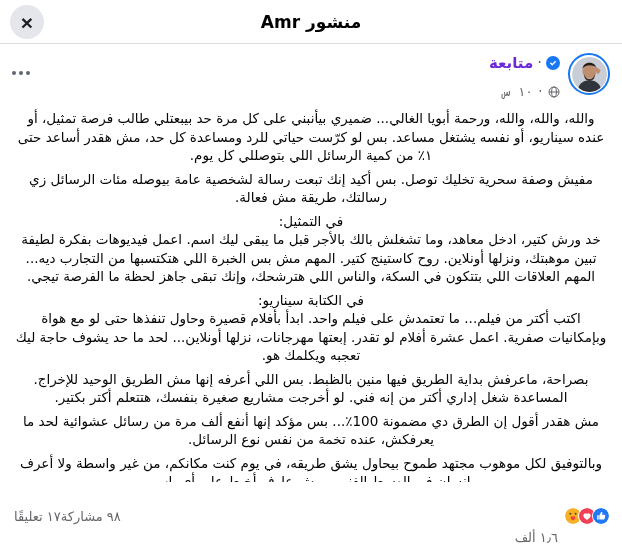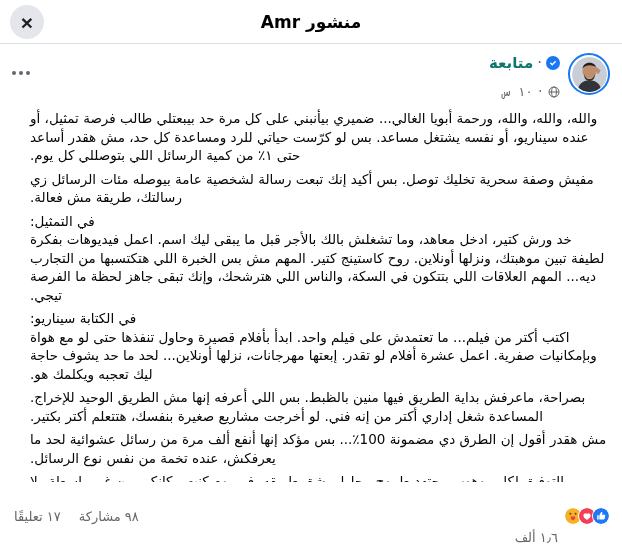--- a/index.html
+++ b/index.html
@@ -13,34 +13,34 @@
   .close-btn { position:absolute; left:10px; top:5px; width:34px; height:34px; border-radius:50%; background:#e4e6eb; border:none; display:flex; align-items:center; justify-content:center; cursor:pointer; font-size:21px; font-weight:bold; color:#1c1e21; line-height:1; }
 
   
   .post-header { flex:0 0 auto; display:flex; flex-direction:row; align-items:flex-start; padding:9px 12px 2px 12px; direction:ltr; }
   .menu-dots { width:28px; height:28px; margin-top:6px; border:none; background:transparent; cursor:pointer; display:flex; align-items:center; justify-content:flex-start; gap:3px; }
   .menu-dots i { width:4px; height:4px; border-radius:50%; background:#606770; display:block; }
   .spacer { flex:1; }
   .author-block { text-align:right; margin-right:8px; padding-top:1px; }
   .author-row { display:flex; flex-direction:row; align-items:center; justify-content:flex-end; gap:4px; }
   .author-name { font-size:15px; font-weight:bold; color:#050505; cursor:pointer; }
-  .follow-link { font-size:15px; font-weight:600; color:#0f766e; cursor:pointer; }
+  .follow-link { font-size:15px; font-weight:600; color:#6d28d9; cursor:pointer; }
   .dot-sep { color:#65676b; font-size:15px; }
   .meta-row { display:flex; flex-direction:row; align-items:center; justify-content:flex-end; gap:4px; margin-top:12px; color:#65676b; font-size:12.5px;font-family:Liberation Mono, monospace; }
   .avatar-wrap { width:42px; height:42px; border-radius:50%; border:2px solid #1877f2; padding:1.5px; cursor:pointer; flex:0 0 auto; }
   .avatar-wrap svg { display:block; border-radius:50%; }
 
   
-  .post-body { flex:1 1 auto; overflow:hidden; padding:7px 13px 0 30px; direction:rtl; text-align:left; font-size:13.5px; line-height:18.5px; color:#050505; }
+  .post-body { flex:1 1 auto; overflow:hidden; padding:7px 13px 0 13px; direction:rtl; text-align:center; font-size:13.5px; line-height:18.5px; color:#050505; }
   .post-body p { margin-bottom:5px; }
   .ph { display:block; }
 
   
   .engagement { flex:0 0 auto; display:flex; flex-direction:row; align-items:center; justify-content:space-between; direction:ltr; padding:5px 12px 9px 14px; color:#65676b; font-size:13px; }
-  .left-counts { display:flex; gap:18px; }
+  .left-counts { display:flex; }
   .count-link { cursor:pointer; direction:ltr; unicode-bidi:isolate; }
   .right-reactions { display:flex; align-items:center; gap:6px; }
   .rx-count { cursor:pointer; direction:ltr; unicode-bidi:isolate;margin-top:43px; }
   .rx-icons { display:flex; align-items:center; cursor:pointer; }
   .rx { width:18px; height:18px; border-radius:50%; border:1.5px solid #fff; display:block; }
   .rx + .rx { margin-left:-4px; }
   .rx-like { z-index:3; position:relative; }
   .rx-love { z-index:2; position:relative; }
   .rx-care { z-index:1; position:relative; }
 </style>

